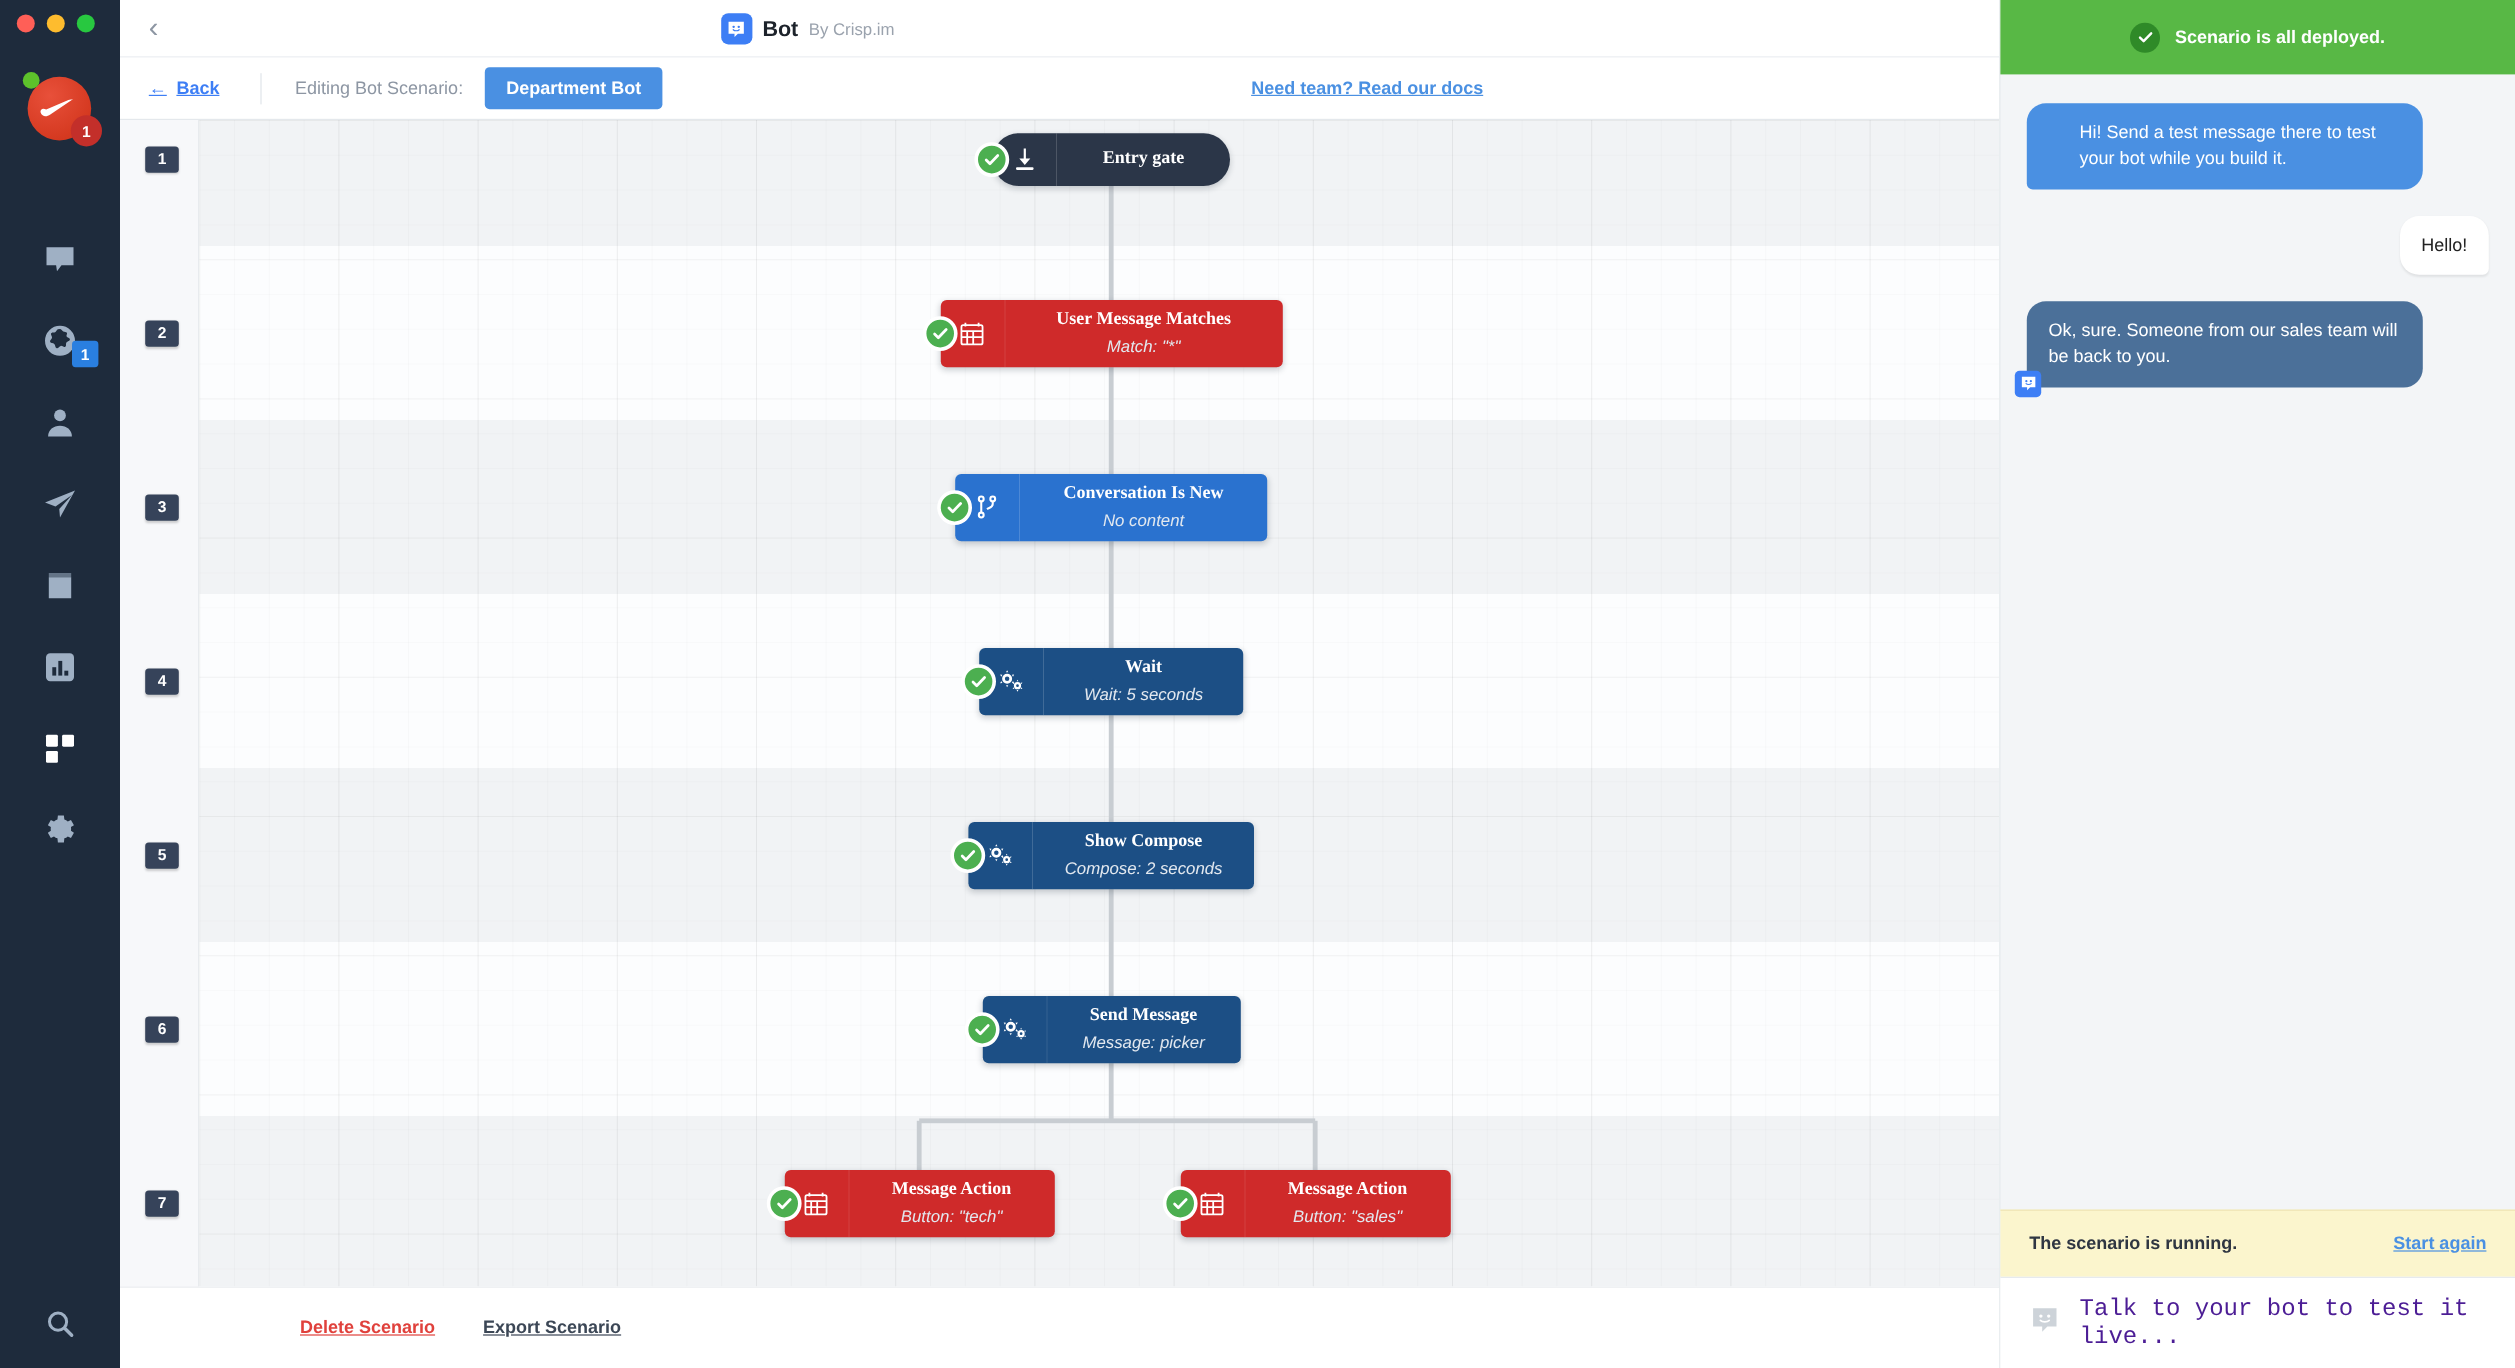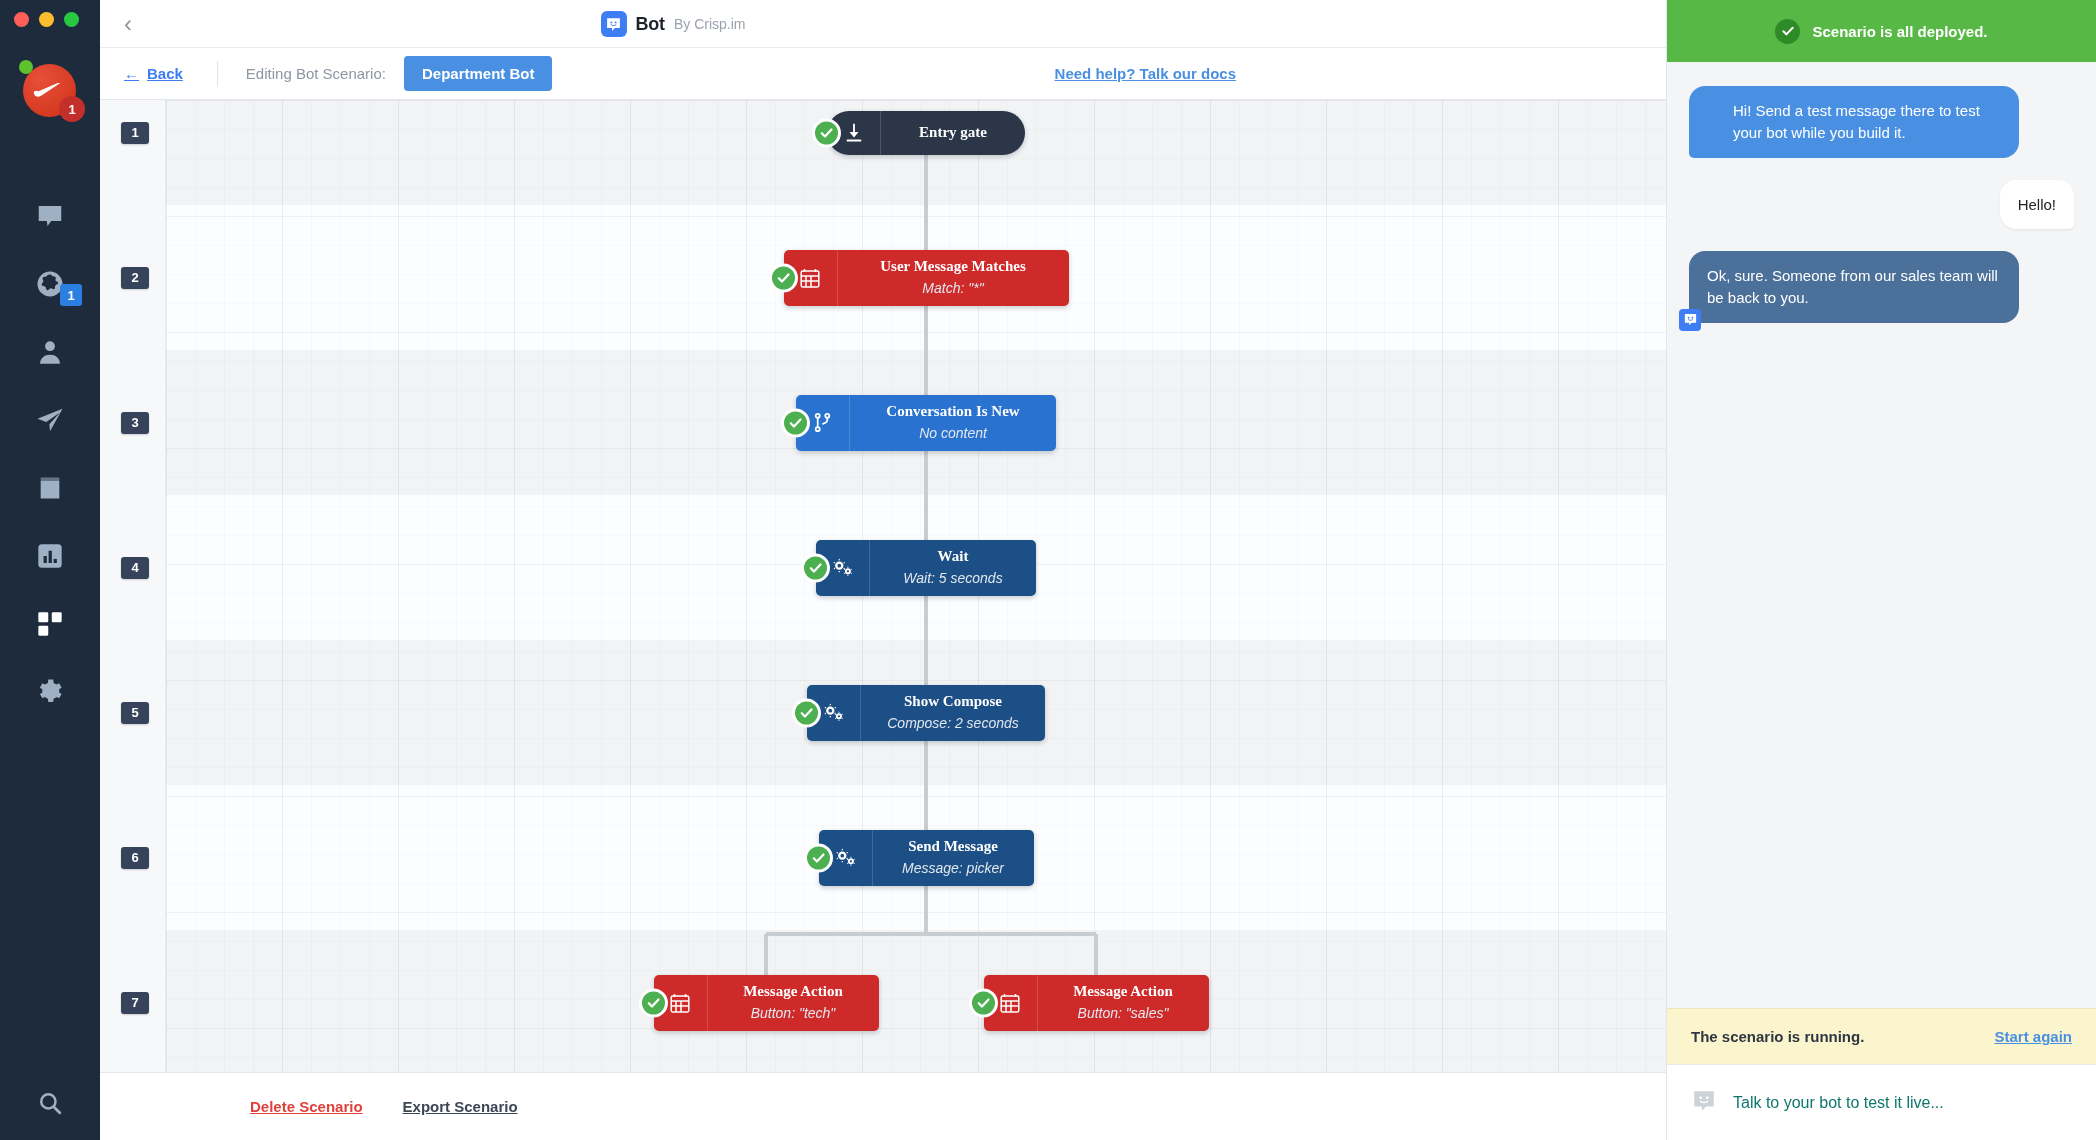--- a/index.html
+++ b/index.html
@@ -198,21 +198,21 @@
   .running-bar {
     flex:0 0 56px; background:#fbf5cd; display:flex; align-items:center;
     justify-content:space-between; padding:0 24px; border-top:1px solid #eee4b5;
   }
   .running-text { font-size:15px; font-weight:bold; color:#2f3642; }
   .start-again { font-size:15px; font-weight:bold; color:#4a90e2; text-decoration:underline; cursor:pointer; }
   .compose {
     flex:0 0 76px; background:#fff; display:flex; align-items:center; gap:16px;
     padding:0 24px; border-top:1px solid #e6eaee;
   }
-  .compose-ph { font-size:16px; color:#0f766e; }
+  .compose-ph { font-size:20px; color:#4c1d95;font-family:Liberation Mono, monospace; }
 </style>
 </head>
 <body>
 
 <div class="app">
 
   <div class="sidebar">
     <div class="traffic">
       <i class="tl-red"></i>
       <i class="tl-yel"></i>
@@ -308,21 +308,21 @@
     </div>
 
     <div class="subbar">
       <span class="back-link">
         <span>←</span>
         <span>Back</span>
       </span>
       <span class="subbar-div"></span>
       <span class="editing-label">Editing Bot Scenario:</span>
       <span class="scenario-chip">Department Bot</span>
-      <span class="docs-link">Need help? Talk our docs</span>
+      <span class="docs-link">Need team? Read our docs</span>
     </div>
 
     <div class="canvas-area">
       <div class="gutter" id="gutter">
           <div class="rownum" style="top: 21.5px;">1</div>
           <div class="rownum" style="top: 166.5px;">2</div>
           <div class="rownum" style="top: 311.5px;">3</div>
           <div class="rownum" style="top: 456.5px;">4</div>
           <div class="rownum" style="top: 601.5px;">5</div>
           <div class="rownum" style="top: 746.5px;">6</div>

